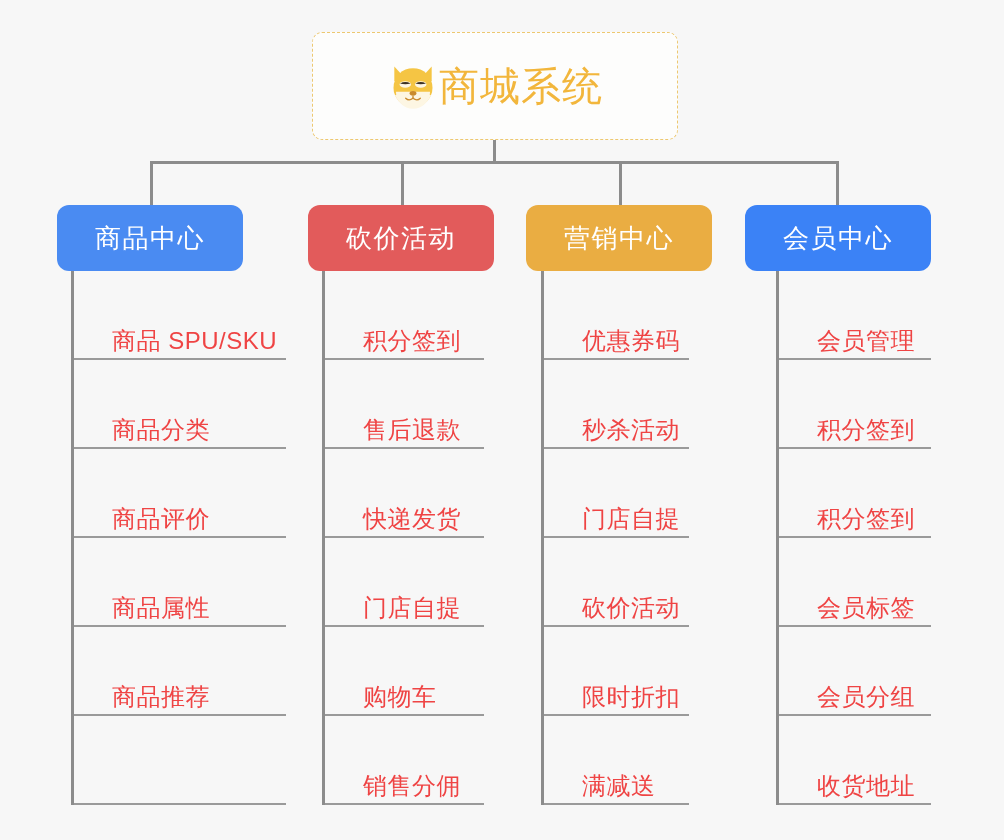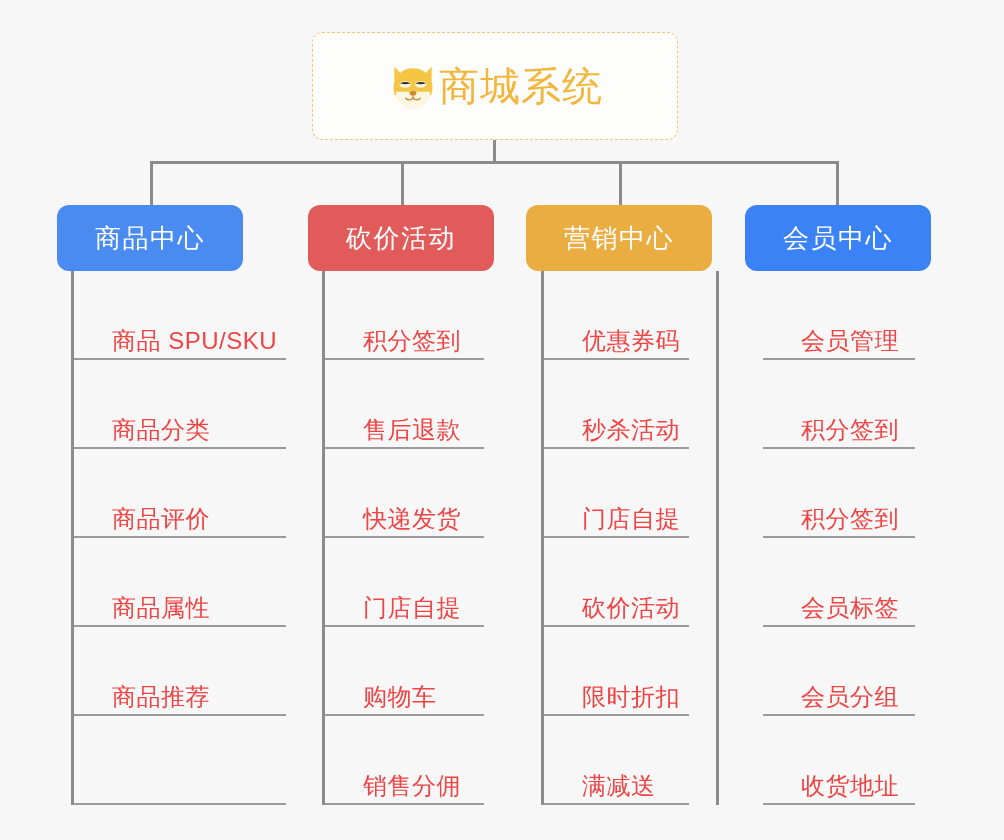--- a/index.html
+++ b/index.html
@@ -241,21 +241,21 @@
         <li class="leaf-item">
           <span class="leaf-text">满减送</span>
           <span class="leaf-underline" style="width: 145px;"></span>
         </li>
       </ul>
       <div class="branch" style="left: 745px;">
         <div class="cat-box" style="width: 186px; background: #3b82f6;">
           <span class="cat-label">会员中心</span>
         </div>
       </div>
-      <ul class="leaf-list" style="left: 716px; padding-left: 44px;">
+      <ul class="leaf-list" style="left: 776px;">
         <li class="leaf-item">
           <span class="leaf-text">会员管理</span>
           <span class="leaf-underline" style="width: 152px;"></span>
         </li>
         <li class="leaf-item">
           <span class="leaf-text">积分签到</span>
           <span class="leaf-underline" style="width: 152px;"></span>
         </li>
         <li class="leaf-item">
           <span class="leaf-text">积分签到</span>

